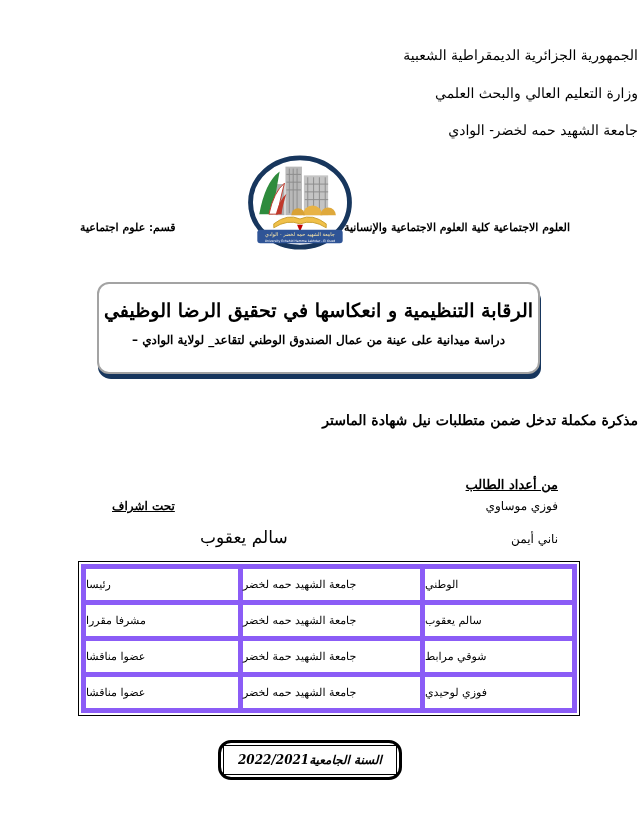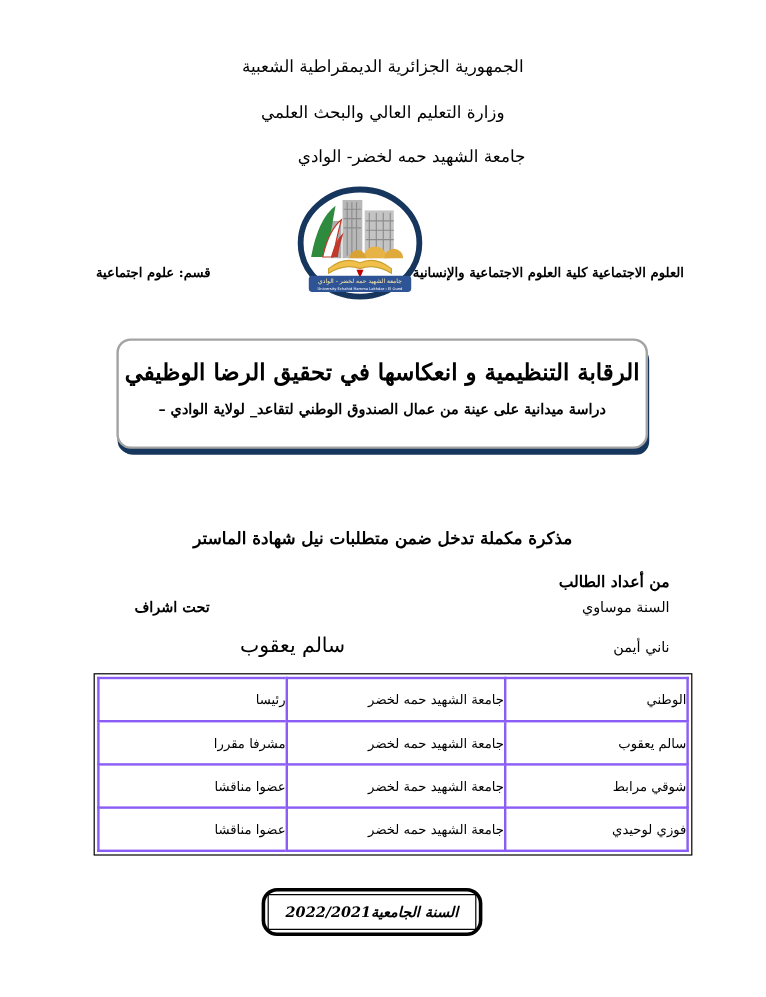--- a/index.html
+++ b/index.html
@@ -3,42 +3,42 @@
 <meta charset="utf-8">
 <style>
   * { margin:0; padding:0; box-sizing:border-box; }
   html,body { background:#fff; }
   body { font-family:"DejaVu Sans", sans-serif; color:#000; }
   .page {
     position:relative; width:638px; height:831px; background:#fff;
     overflow:hidden; direction:rtl;
   }
   .abs { position:absolute; }
-  .center { left:0; right:0; text-align:center; }
+  .center { left:0; right:0; }
   .hdr { font-family:"DejaVu Serif", serif; font-size:14px; letter-spacing:0; }
   .small-bold { font-size:11px; font-weight:bold; font-family:"DejaVu Serif", serif; }
   
   .title-box {
     left:97px; top:282px; width:443px; height:92px;
     border:2px solid #a3a3a3; border-radius:12px; background:#fff;
     box-shadow:0 5px 0 -1px #17365d, 2px 6px 0 -1px #17365d;
     text-align:center; padding-top:15px;
   }
   .title-main { font-family:"DejaVu Serif", serif; font-weight:bold; font-size:19px; }
   .title-sub  { font-family:"DejaVu Serif", serif; font-weight:bold; font-size:12px; margin-top:12px; }
   .memo { font-family:"DejaVu Serif", serif; font-weight:bold; font-size:14px; }
-  .people-label { font-family:"DejaVu Serif", serif; font-weight:bold; font-size:13px; }
+  .people-label { font-family:"DejaVu Serif", serif; font-weight:bold; font-size:13px;text-decoration:underline; }
   .people-name  { font-family:"DejaVu Serif", serif; font-size:12px; }
   .supervisor-big { font-family:"DejaVu Serif", serif; font-size:17px; }
   
   .tbl-wrap { left:78px; top:561px; border:1px solid #000; padding:2px; background:#fff; }
   table.committee { border-collapse:collapse; direction:rtl; table-layout:fixed; }
   table.committee td {
-    border:2px solid #8b5cf6; width:152px; height:36px;
-    text-align:right; vertical-align:middle;
+    border:5px solid #8b5cf6; width:152px; height:36px;
+    text-align:left; vertical-align:middle;
     font-family:"DejaVu Serif", serif; font-size:11px;
   }
   table.committee col.c-name { width:116px; }
   table.committee col.c-univ { width:182px; }
   table.committee col.c-role { width:157px; }
   
   .year-outer { left:218px; top:740px; border:3px solid #000; padding:2px; background:#fff; border-radius:13px; }
   .year-inner { border:1px solid #000; padding:7px 14px; border-radius:1px; }
   .year-text { font-family:"DejaVu Serif", serif; font-weight:bold; font-style:italic; font-size:12px; white-space:nowrap; }
   .logo-wrap { left:246px; top:155px; width:108px; height:97px; }
@@ -104,24 +104,24 @@
   </div>
 
   <div class="abs small-bold" style="top:221px; right:68px;margin-left:24px;" dir="rtl">العلوم الاجتماعية كلية العلوم الاجتماعية والإنسانية</div>
   <div class="abs small-bold" style="top:221px; left:60px;margin-left:20px;" dir="rtl">قسم:  علوم اجتماعية</div>
 
   <div class="abs title-box">
     <div class="title-main" dir="rtl">الرقابة التنظيمية و انعكاسها في تحقيق الرضا الوظيفي</div>
     <div class="title-sub" dir="rtl">دراسة ميدانية على عينة من عمال الصندوق الوطني لتقاعد_ لولاية الوادي –</div>
   </div>
 
-  <div class="abs center memo" style="top:412px;margin-top:28px;" dir="rtl">مذكرة مكملة تدخل ضمن متطلبات  نيل شهادة الماستر</div>
+  <div class="abs center memo" style="top:412px;" dir="rtl">مذكرة مكملة تدخل ضمن متطلبات  نيل شهادة الماستر</div>
 
   <div class="abs people-label" style="top:477px; right:80px;" dir="rtl">من  أعداد الطالب</div>
-  <div class="abs people-name" style="top:499px; right:80px;" dir="rtl">السنة موساوي</div>
+  <div class="abs people-name" style="top:499px; right:80px;" dir="rtl">فوزي موساوي</div>
   <div class="abs people-label" style="top:499px; left:112px; font-size:12px;" dir="rtl">تحت اشراف</div>
   <div class="abs people-name" style="top:532px; right:80px;" dir="rtl">ناني أيمن</div>
   <div class="abs supervisor-big" style="top:527px; left:200px;" dir="rtl">سالم يعقوب</div>
 
   <div class="abs tbl-wrap">
     <table class="committee" dir="rtl">
       <colgroup>
           <col class="c-name">
           <col class="c-univ">
           <col class="c-role">

